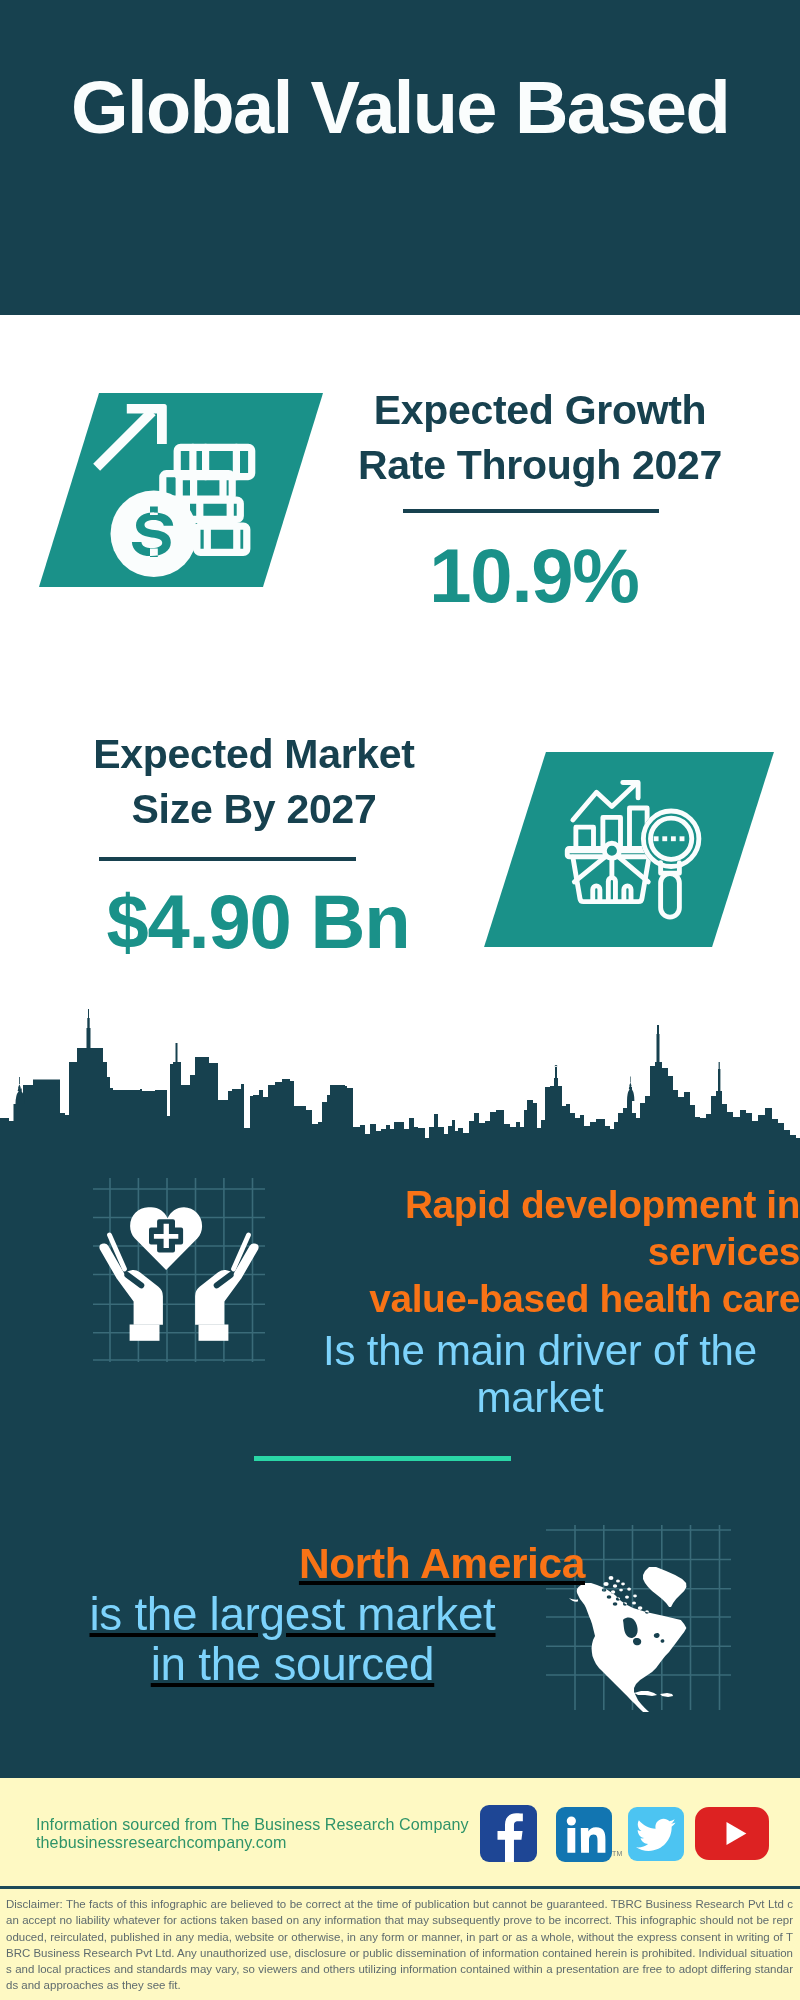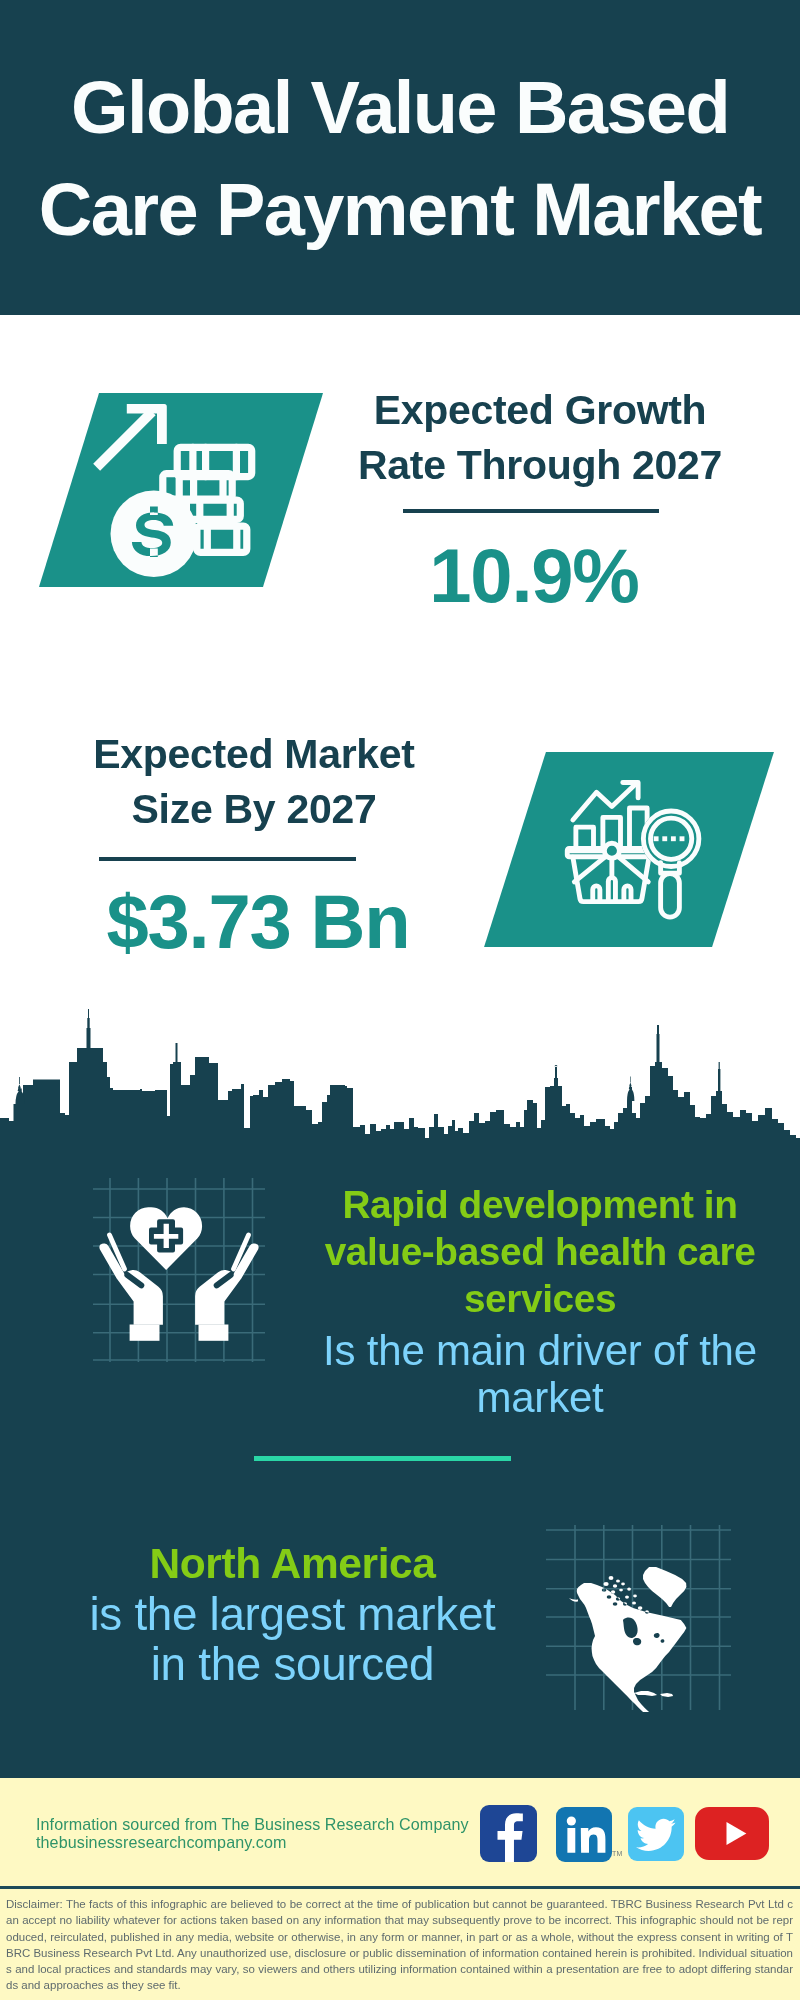--- a/index.html
+++ b/index.html
@@ -13,24 +13,24 @@
   
   .para{position:absolute;background:#1a9189;transform:skewX(-17.2deg);}
   #para2{transform:skewX(-17.6deg);}
   .icon-svg{position:absolute;overflow:visible;}
   .stat-label{position:absolute;text-align:center;color:#17414f;font-size:41px;font-weight:bold;line-height:55px;letter-spacing:-0.3px;}
   .stat-rule{position:absolute;height:4px;background:#17414f;}
   .stat-value{position:absolute;text-align:center;color:#1a9189;font-size:76px;font-weight:bold;letter-spacing:-1.2px;line-height:1;}
   .dark{position:absolute;left:0;top:1140px;width:800px;height:638px;background:#17414f;}
   .skyline{position:absolute;left:0;z-index:2;}
   .insight-text{position:absolute;text-align:center;font-size:38.8px;line-height:47px;letter-spacing:-0.4px;}
-  .insight-text .mint{color:#84cc16;font-weight:bold;}
+  .insight-text .mint{color:#f97316;font-weight:bold;text-align:right;}
   .insight-text .lightw{color:#7dd3fc;font-weight:400;}
   .insight-text.sub{font-size:42px;line-height:47px;letter-spacing:-0.2px;}
-  .insight-text.big{font-size:42.5px;line-height:50px;letter-spacing:-0.4px;}
+  .insight-text.big{font-size:42.5px;line-height:50px;letter-spacing:-0.4px;text-decoration:underline;}
   .insight-text.sub.big{font-size:45.8px;line-height:50px;letter-spacing:-0.3px;}
   .insight-rule{position:absolute;height:5px;background:#2ad6a6;}
   .footer{position:absolute;left:0;top:1778px;width:800px;height:222px;background:#fef9c3;}
   .src{position:absolute;color:#2f9469;font-size:16.1px;line-height:1;letter-spacing:0.1px;white-space:nowrap;}
   .social{position:absolute;left:0;top:0;}
   .soc{position:absolute;display:block;border-radius:9px;overflow:hidden;}
   .soc svg{display:block;width:100%;height:100%;}
   .fb{background:#1e4695;left:480px;top:27px;width:57px;height:57px;}
   .li{background:#1275b1;left:556px;top:29px;width:56px;height:55px;}
   .tw{background:#4cc4f2;left:628px;top:29px;width:56px;height:54px;}
@@ -39,21 +39,20 @@
   .divider{position:absolute;left:0;top:108px;width:800px;height:3px;background:#1d4b59;}
   .disclaimer{position:absolute;left:6px;top:118px;width:787px;color:#5e6b6e;font-size:11.47px;line-height:16.3px;text-align:justify;word-break:break-all;}
 </style>
 </head>
 <body>
 
 <div class="page">
   <div class="header">
     <div class="header-title">
       <div>Global Value Based</div>
-      <div>Care Payment Market</div>
     </div>
   </div>
   <div class="white">
 
     <div class="para" id="para1" style="left:69px;top:78px;width:224px;height:194px;"></div>
     <svg class="icon-svg" style="left:90px;top:73px;" width="200" height="200" viewBox="0 0 200 200">
       <g fill="#fafdfd">
 
         <path d="M36.8 16 h37.5 a2.5 2.5 0 0 1 2.5 2.5 v37.5 h-9.8 v-30.5 l-30.2 0 Z"></path>
 
@@ -122,21 +121,21 @@
         <rect x="519" y="327" width="26" height="26"></rect>
         <rect x="565" y="327" width="26" height="26"></rect>
         <rect x="611" y="327" width="26" height="26"></rect>
       </g>
     </svg>
     <div class="stat-label" style="left:4px;top:412px;width:500px;">
       <div>Expected Market</div>
       <div>Size By 2027</div>
     </div>
     <div class="stat-rule" style="left:99px;top:542px;width:257px;"></div>
-    <div class="stat-value" style="left:8px;top:569px;width:500px;">$3.73 Bn</div>
+    <div class="stat-value" style="left:8px;top:569px;width:500px;">$4.90 Bn</div>
   </div>
   <svg class="skyline" width="800" height="160" viewBox="0 1005 800 160" style="position:absolute;left:0;top:1005px;">
     <path fill="#17414f" d="M0 1162 L0 1118 L9 1118 L9 1121 L13.5 1121 L13.5 1104 L23 1104 L23 1085 L33 1085 L33 1079.5 L60 1079.5 L60 1113 L65 1113 L65 1115 L69 1115 L69 1062 L77 1062 L77 1048 L100 1048 L100 1048 L103 1048 L103 1062 L107 1062 L107 1077 L110 1077 L110 1088 L113 1088 L113 1090 L118 1090 L118 1090 L140 1090 L140 1089 L142 1089 L142 1091 L155 1091 L155 1090 L167 1090 L167 1116 L170 1116 L170 1064 L173 1064 L173 1062 L181 1062 L181 1085 L190 1085 L190 1075 L195 1075 L195 1057 L200 1057 L200 1057 L209 1057 L209 1063 L218 1063 L218 1100 L228 1100 L228 1091 L232 1091 L232 1089 L241 1089 L241 1084 L244 1084 L244 1128 L250 1128 L250 1096 L253 1096 L253 1095 L259 1095 L259 1090 L263 1090 L263 1097 L268 1097 L268 1085 L275 1085 L275 1082 L282 1082 L282 1079 L290 1079 L290 1081 L294 1081 L294 1106 L300 1106 L300 1106 L306 1106 L306 1110 L312 1110 L312 1124 L318 1124 L318 1122 L322 1122 L322 1102 L327 1102 L327 1095 L330 1095 L330 1085 L345 1085 L345 1086 L347 1086 L347 1088 L353 1088 L353 1127 L360 1127 L360 1125 L365 1125 L365 1134 L370 1134 L370 1124 L376 1124 L376 1131 L381 1131 L381 1129 L386 1129 L386 1125 L390 1125 L390 1129 L394 1129 L394 1122 L400 1122 L400 1122 L404 1122 L404 1129 L409 1129 L409 1118 L414 1118 L414 1127 L418 1127 L418 1128 L425 1128 L425 1138 L429 1138 L429 1127 L434 1127 L434 1114 L438 1114 L438 1127 L444 1127 L444 1134 L448 1134 L448 1126 L452 1126 L452 1120 L455 1120 L455 1131 L458 1131 L458 1128 L463 1128 L463 1133 L469 1133 L469 1121 L474 1121 L474 1113 L479 1113 L479 1123 L485 1123 L485 1121 L490 1121 L490 1112 L496 1112 L496 1110 L500 1110 L500 1110 L504 1110 L504 1124 L510 1124 L510 1127 L516 1127 L516 1122 L520 1122 L520 1127 L524 1127 L524 1110 L527 1110 L527 1100 L533 1100 L533 1103 L537 1103 L537 1128 L541 1128 L541 1120 L545 1120 L545 1087 L550 1087 L550 1086 L554 1086 L554 1078 L558 1078 L558 1086 L562 1086 L562 1106 L566 1106 L566 1104 L570 1104 L570 1113 L575 1113 L575 1118 L580 1118 L580 1115 L584 1115 L584 1126 L590 1126 L590 1122 L596 1122 L596 1119 L600 1119 L600 1119 L605 1119 L605 1126 L610 1126 L610 1129 L614 1129 L614 1122 L618 1122 L618 1113 L623 1113 L623 1108 L627 1108 L627 1101 L632 1101 L632 1113 L636 1113 L636 1118 L640 1118 L640 1103 L645 1103 L645 1096 L650 1096 L650 1066 L655 1066 L655 1062 L662 1062 L662 1068 L668 1068 L668 1076 L673 1076 L673 1090 L678 1090 L678 1097 L684 1097 L684 1092 L690 1092 L690 1105 L695 1105 L695 1117 L700 1117 L700 1118 L706 1118 L706 1114 L711 1114 L711 1096 L716 1096 L716 1091 L722 1091 L722 1104 L727 1104 L727 1112 L733 1112 L733 1117 L740 1117 L740 1110 L746 1110 L746 1113 L752 1113 L752 1121 L758 1121 L758 1115 L765 1115 L765 1108 L772 1108 L772 1119 L778 1119 L778 1123 L784 1123 L784 1130 L790 1130 L790 1135 L796 1135 L796 1138 L800 1138 L800 1162 Z"></path>
     <g fill="#17414f">
       <path d="M15.5 1104 q0 -9 3 -12.5 l0 -3 h3.2 l0 3 q3 3.5 3 12.5 Z"></path>
       <path d="M17.6 1091 l1 -4 h1.6 l1 4 Z M18.1 1087.5 l1.3 -3.2 l1.3 3.2 l-1.3 3.2 Z M19 1084 h0.8 v-7 h-0.8 Z"></path>
       <path d="M86.5 1048 h4 v-20 h-4 Z M87.3 1028 h2.4 v-10 h-2.4 Z M88 1018 h1 v-9 h-1 Z"></path>
       <path d="M175.5 1063 h2 v-20 h-2 Z"></path>
       <path d="M555 1078 h2 v-12 h-2 Z M554.6 1066 a1.5 1.5 0 0 1 2.8 0 a1.5 1.5 0 0 1 -2.8 0 Z"></path>
       <path d="M627 1101 q0 -8 2.4 -11.5 l0 -2.5 h2.6 l0 2.5 q2.4 3.5 2.4 11.5 Z"></path>
@@ -163,22 +162,22 @@
         <g transform="translate(172,0) scale(-1,1)">
           <path d="M14.3 58.0 L29.3 92.0 a2.4 2.4 0 0 0 4.4 -1.95 L18.7 56.05 a2.4 2.4 0 0 0 -4.4 1.95 Z"></path>
         <path d="M7.4 66.8 a5.2 5.2 0 0 1 8.0 1.2 l16.3 28.2 a11 11 0 0 1 7.8 -4.2 a11 11 0 0 1 7.4 2.2 l18.5 14.6 a12 12 0 0 1 4.5 9.4 v28.5 h-29.3 v-23.3 l-16.7 -22.6 a10 10 0 0 1 -0.8 -1.3 l-16.3 -28.3 a5.3 5.3 0 0 1 1 -5.5 Z"></path>
         <path fill="#17414f" d="M31.3 95.6 a3.6 3.6 0 0 1 5 -0.9 l13.8 10.3 a3 3 0 0 1 -3.6 4.8 l-13.8 -10.3 a3.6 3.6 0 0 1 -1.4 -3.9 Z"></path>
           <path d="M36.6 146.5 h29.9 v16.3 h-29.9 Z"></path>
         </g>
       </g>
     </svg>
     <div class="insight-text" style="left:280px;top:41px;width:520px;">
       <div class="mint">Rapid development in</div>
+      <div class="mint">services</div>
       <div class="mint">value-based health care</div>
-      <div class="mint">services</div>
     </div>
     <div class="insight-text sub" style="left:280px;top:187px;width:520px;">
       <div class="lightw">Is the main driver of the</div>
       <div class="lightw">market</div>
     </div>
     <div class="insight-rule" style="left:254px;top:316px;width:257px;"></div>
 
     <svg class="icon-svg" style="left:546px;top:385px;" width="180" height="180" viewBox="0 0 180 180">
       <g stroke="#3a6b79" stroke-width="1.6" fill="none">
         <path d="M29.0 0 V185 M57.8 0 V185 M86.5 0 V185 M115.8 0 V185 M144.5 0 V185 M173.5 0 V185"></path>

